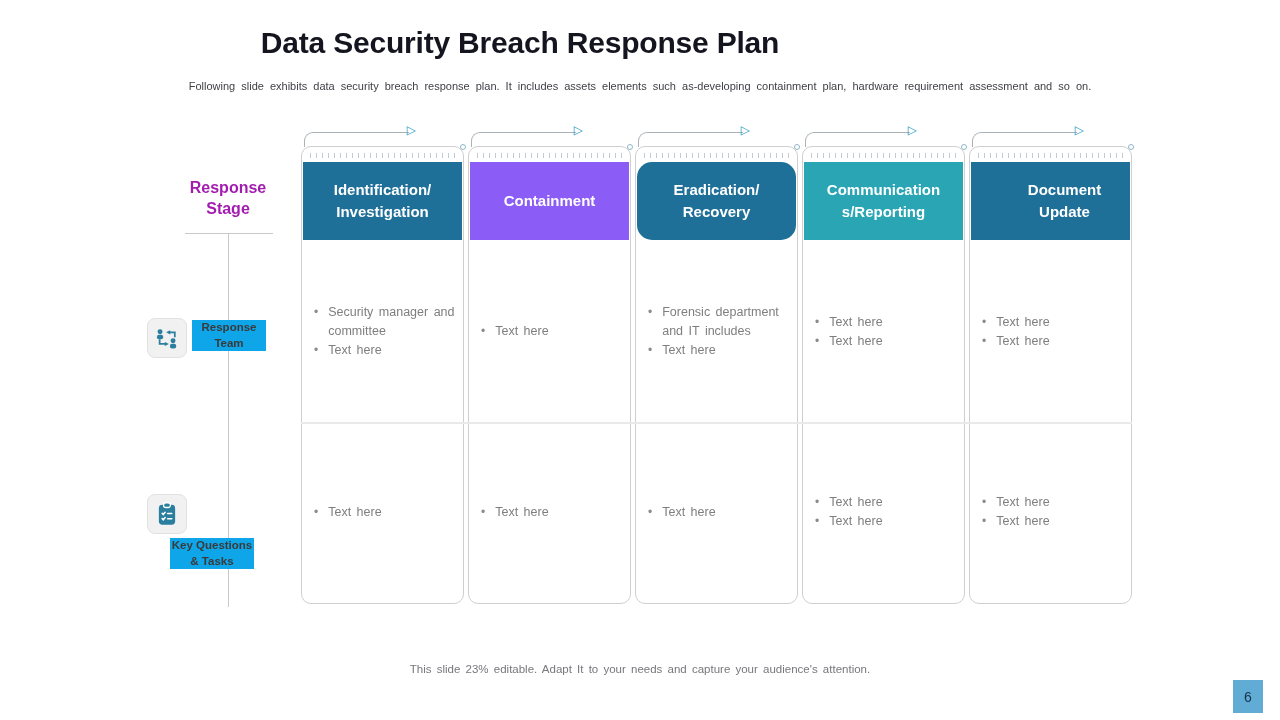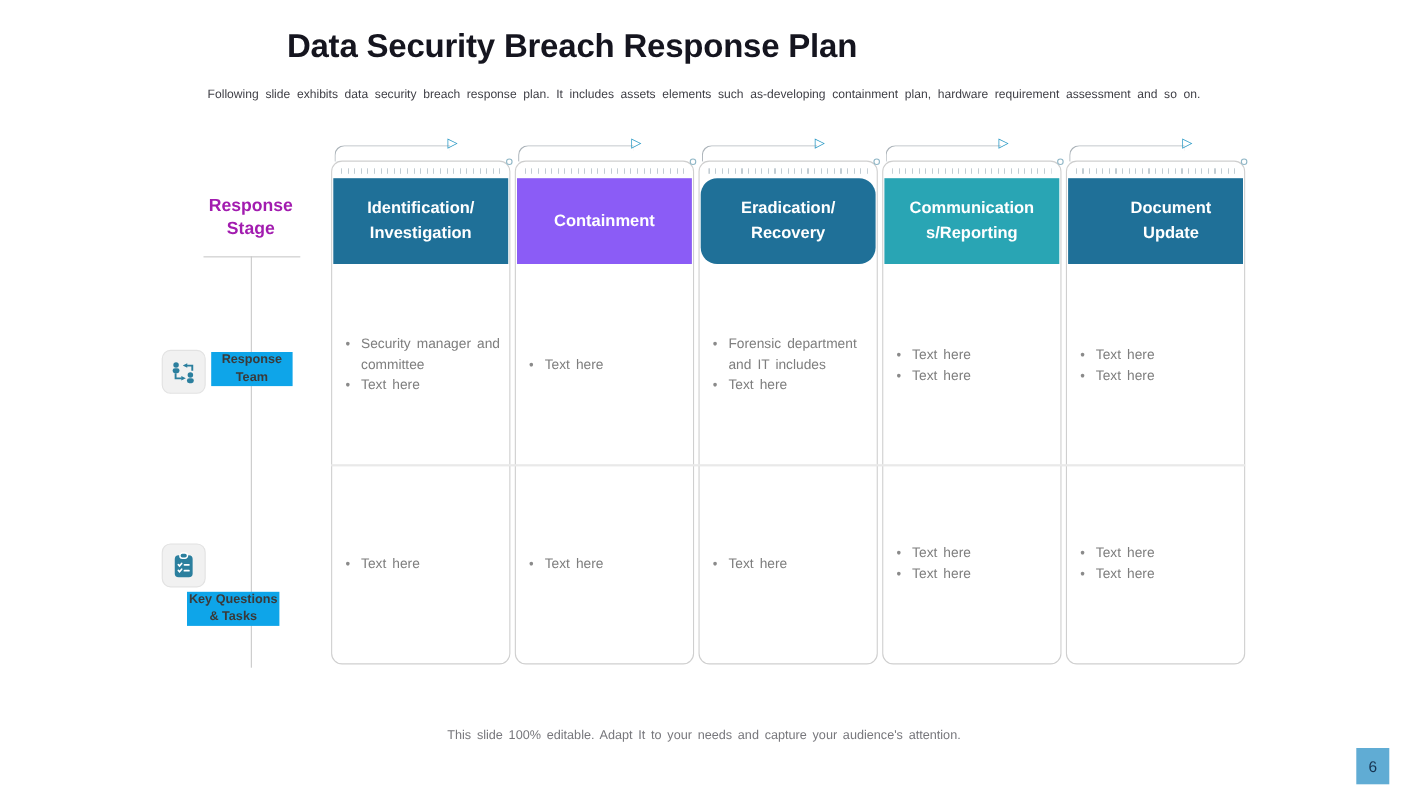--- a/index.html
+++ b/index.html
@@ -287,16 +287,16 @@
             </li>
           <li>
               <span>Text here</span>
             </li>
         </ul>
       </div>
     </div>
 
   </div>
 
-  <div class="footer">This slide 100% editable. Adapt It to your needs and capture your audience's attention.</div>
+  <div class="footer">This slide 23% editable. Adapt It to your needs and capture your audience's attention.</div>
   <div class="page-box">6</div>
 
 </div>
 
 </body></html>

